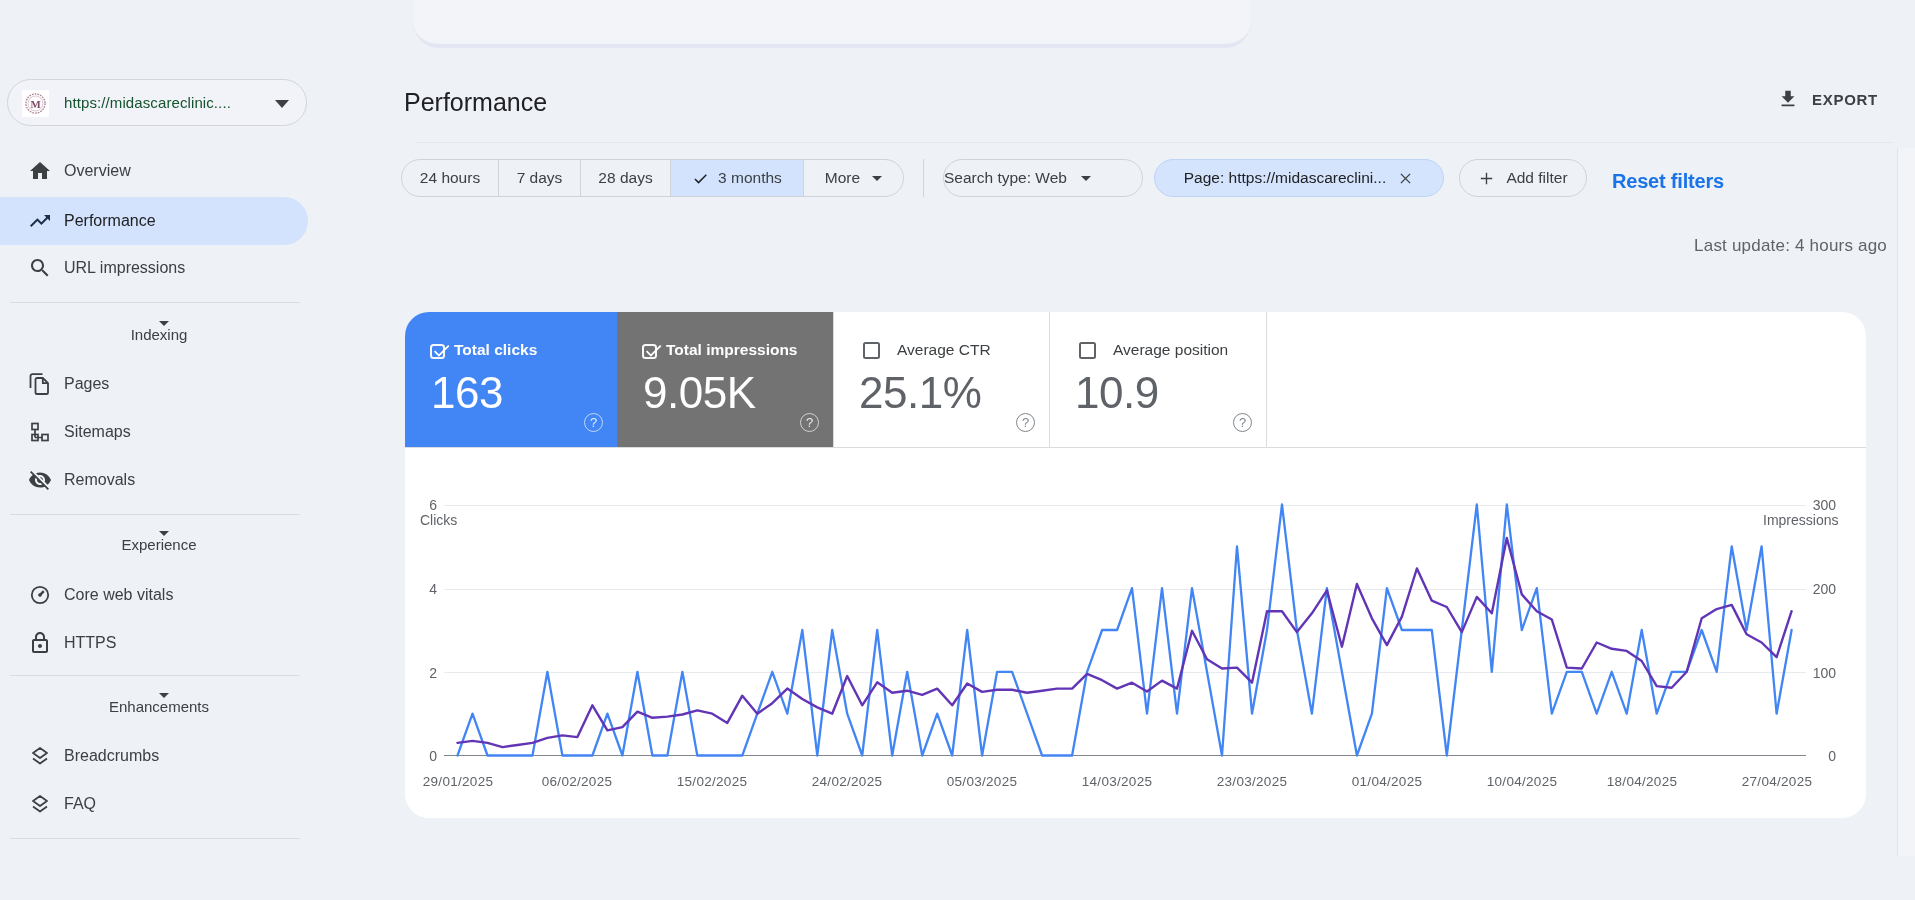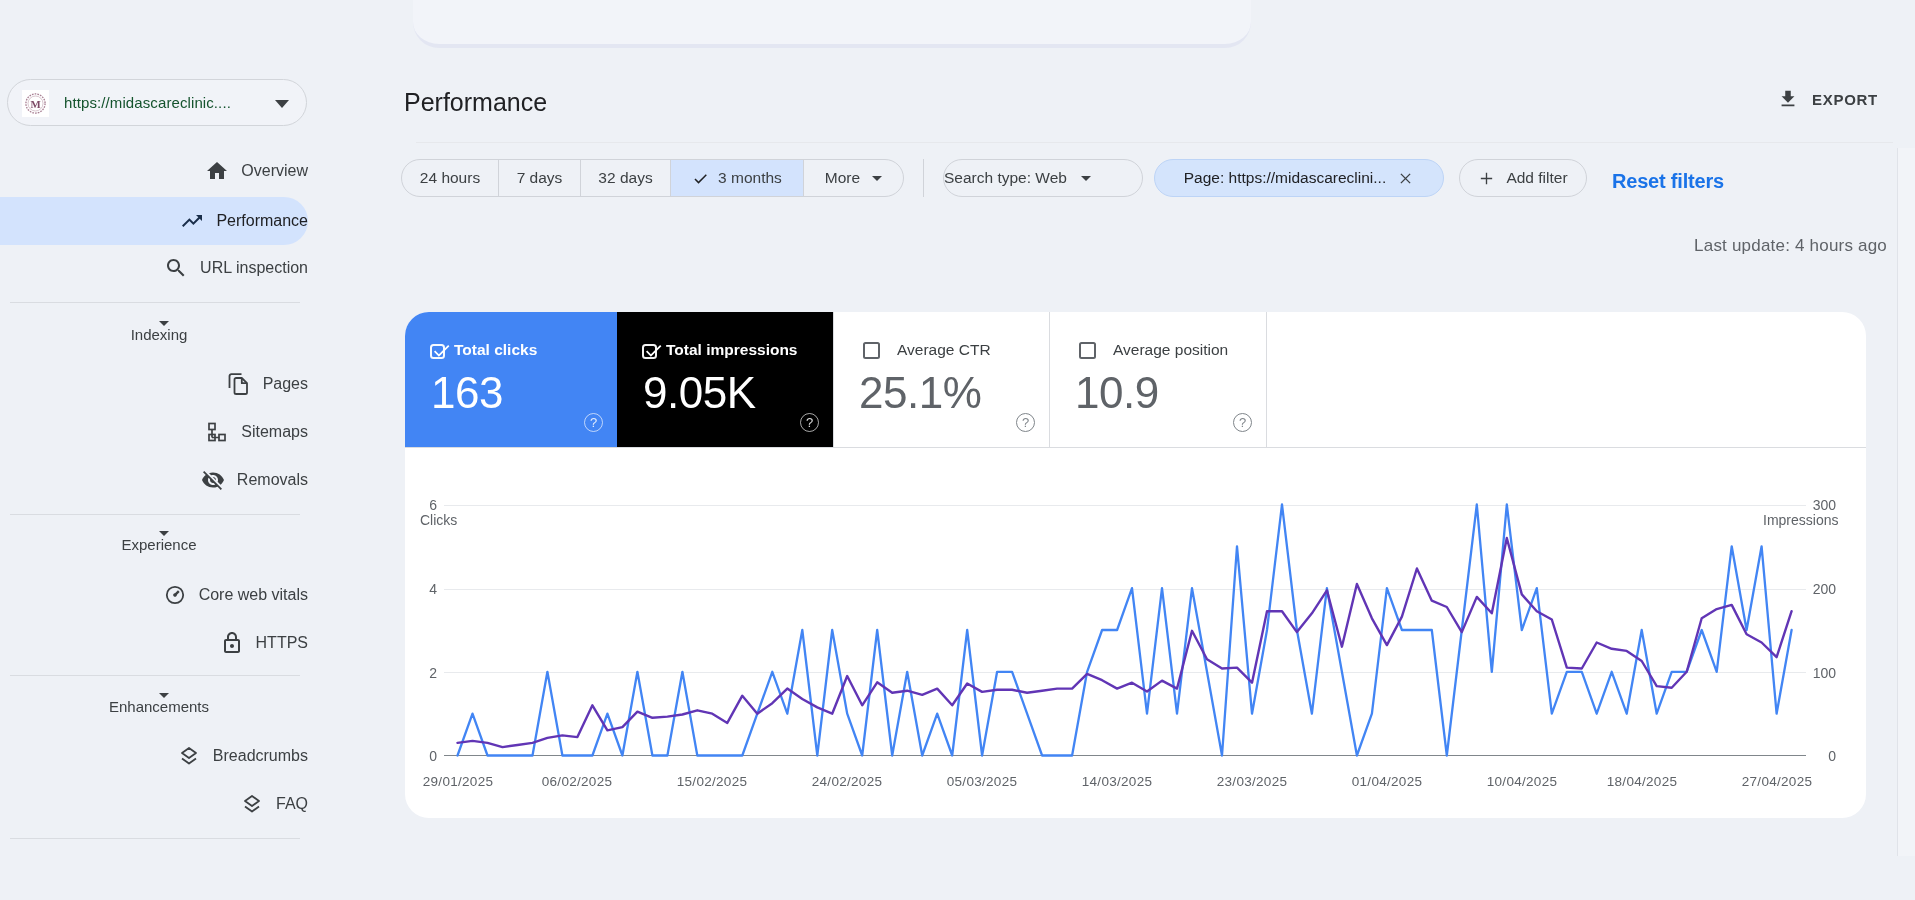--- a/index.html
+++ b/index.html
@@ -12,21 +12,21 @@
   background:#f2f4f9; border-bottom:4px solid #e3e6f2; border-radius:0 0 26px 26px; }
 
 
 #propsel { position:absolute; left:7px; top:79px; width:300px; height:47px;
   border:1px solid #d2d5da; border-radius:24px; background:#f1f3f8; }
 #proplogo { position:absolute; left:14px; top:10px; width:27px; height:27px; background:#fff; display:flex; align-items:center; justify-content:center; }
 #proptext { position:absolute; left:56px; top:14px; font-size:15px; font-weight:400; color:#14532d; letter-spacing:0.1px; }
 .caret { width:0; height:0; border-left:5px solid transparent; border-right:5px solid transparent; border-top:5.5px solid #3c4043; display:inline-block; }
 #propcaret { position:absolute; right:17px; top:20px; border-left:7px solid transparent !important; border-right:7px solid transparent !important; border-top:8px solid #3c4043 !important; }
 
-.navitem { position:absolute; left:0; width:308px; height:48px; display:flex; align-items:center;justify-content:flex-end; }
+.navitem { position:absolute; left:0; width:308px; height:48px; display:flex; align-items:center; }
 .navitem .ic { width:24px; height:24px; margin-left:28px; flex:0 0 24px; }
 .navitem .lbl { margin-left:12px; font-size:16px; color:#3c4043; }
 .navitem.sel { background:#d3e3fd; border-radius:0 24px 24px 0; }
 .navitem.sel .lbl { color:#202124; font-weight:400; }
 .sechead { position:absolute; left:0; width:308px; height:30px; display:flex; align-items:center;flex-direction:column; }
 .sechead .tri { margin-left:20px; width:0; height:0; border-left:5px solid transparent; border-right:5px solid transparent; border-top:5.5px solid #3c4043; }
 .sechead .lbl { margin-left:10px; font-size:15px; color:#3c4043; }
 .sep { position:absolute; left:10px; width:290px; height:0; border-top:1px solid #d9dce1; }
 
 
@@ -53,21 +53,21 @@
 .mcard { position:absolute; top:0; height:135px; }
 .mcard .cb { position:absolute; }
 .mcard.colored .cb { left:25px; top:32px; width:15px; height:15px; border-radius:3.5px; }
 .mcard.plain .cb { left:30px; top:30px; width:17px; height:17px; border-radius:2.5px; }
 .mcard .lbl { position:absolute; top:29px; font-size:15.5px; }
 .mcard.colored .lbl { left:49px; }
 .mcard.plain .lbl { left:64px; }
 .mcard .val { position:absolute; left:26px; top:56px; font-size:44px; letter-spacing:-0.5px; }
 .mcard .help { position:absolute; right:14px; bottom:15px; width:19px; height:19px; border-radius:50%; font-size:13px; display:flex; align-items:center; justify-content:center; }
 #mc1 { left:0; width:212px; background:#4285f4; border-radius:24px 0 0 0; }
-#mc2 { left:212px; width:216px; background:#000000; }
+#mc2 { left:212px; width:216px; background:#737373; }
 #mc3 { left:428px; width:216px; }
 #mc4 { left:644px; width:217px; }
 .mcard.colored .lbl, .mcard.colored .val { color:#fff; }
 .mcard.colored .cb { border:2px solid rgba(255,255,255,0.95); color:#fff; }
 .mcard.colored .help { border:1.5px solid rgba(255,255,255,0.65); color:rgba(255,255,255,0.85); }
 .mcard.plain .lbl { color:#3c4043; }
 .mcard.plain .val { color:#5f6368; }
 .mcard.plain .cb { border:2px solid #5f6368; }
 .mcard.plain .help { border:1.5px solid #80868b; color:#80868b; }
 .vsep { position:absolute; top:0; height:135px; border-left:1px solid #dadce0; }
@@ -107,21 +107,21 @@
 <div class="navitem sel" style="top:197px">
   <svg class="ic" viewBox="0 0 24 24" fill="#1a2e4a">
       <path d="M16 6l2.29 2.29-4.88 4.88-4-4L2 16.59 3.41 18l6-6 4 4 6.3-6.29L22 12V6z"></path>
     </svg>
   <div class="lbl">Performance</div>
 </div>
 <div class="navitem" style="top:244px">
   <svg class="ic" viewBox="0 0 24 24" fill="#3c4043">
       <path d="M15.5 14h-.79l-.28-.27C15.41 12.59 16 11.11 16 9.5 16 5.91 13.09 3 9.5 3S3 5.91 3 9.5 5.91 16 9.5 16c1.61 0 3.09-.59 4.23-1.57l.27.28v.79l5 4.99L20.49 19l-4.99-5zm-6 0C7.01 14 5 11.99 5 9.5S7.01 5 9.5 5 14 7.01 14 9.5 11.99 14 9.5 14z"></path>
     </svg>
-  <div class="lbl">URL inspection</div>
+  <div class="lbl">URL impressions</div>
 </div>
 
 <div class="sep" style="top:302px"></div>
 
 <div class="sechead" style="top:321px">
     <div class="tri"></div>
     <div class="lbl">Indexing</div>
   </div>
 <div class="navitem" style="top:360px">
   <svg class="ic" viewBox="0 0 24 24" fill="none" stroke="#3c4043" stroke-width="1.8" stroke-linejoin="round">
@@ -196,21 +196,21 @@
   <svg width="22" height="22" viewBox="0 0 24 24" fill="#3c4043">
       <path d="M19 9h-4V3H9v6H5l7 7 7-7zM5 18v2h14v-2H5z"></path>
     </svg>
   <div class="txt">EXPORT</div>
 </div>
 <div id="hrule"></div>
 
 <div class="btnrow" id="segctl">
   <div class="seg" style="width:97px">24 hours</div>
   <div class="seg" style="width:82px">7 days</div>
-  <div class="seg" style="width:90px">32 days</div>
+  <div class="seg" style="width:90px">28 days</div>
   <div class="seg on" style="width:133px"><svg width="17" height="17" viewBox="0 0 24 24" style="margin-right:9px">
         <path d="M4.2 12.8l5 5L20.2 6.6" stroke="#202124" stroke-width="2.1" fill="none"></path>
       </svg>3 months</div>
   <div class="seg" style="width:99px">More<span class="caret" style="margin-left:12px"></span></div>
 </div>
 <div id="vdiv"></div>
 <div class="btnrow" id="searchtype">Search type: Web<span class="caret" style="margin-left:14px"></span></div>
 <div class="btnrow" id="pagechip">Page: https://midascareclini...
   <svg width="17" height="17" viewBox="0 0 24 24" style="margin-left:11px">
       <path d="M5.5 5.5l13 13M18.5 5.5l-13 13" stroke="#3c4043" stroke-width="1.9" fill="none"></path>

